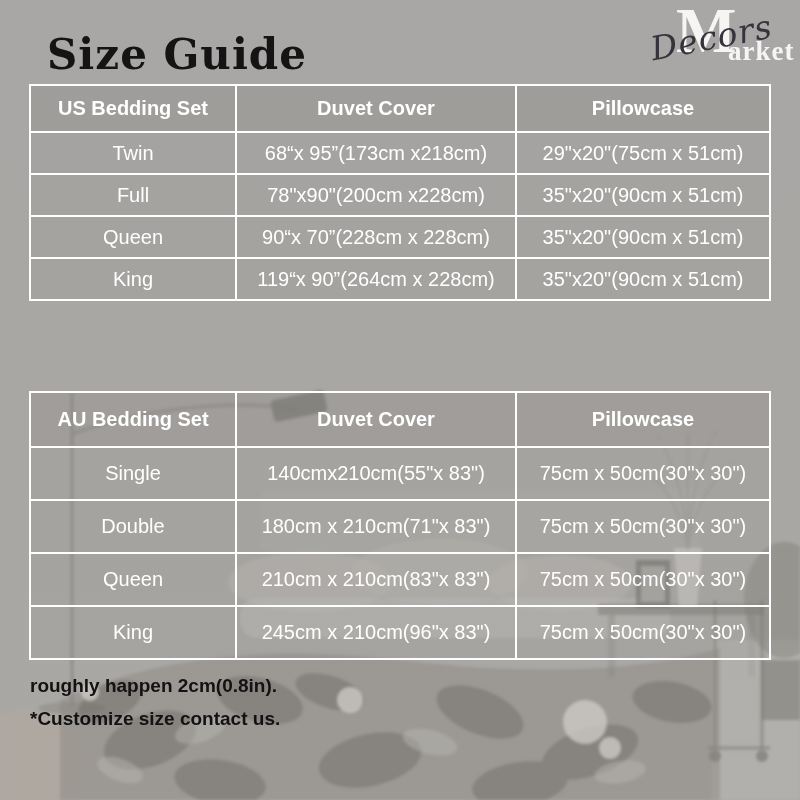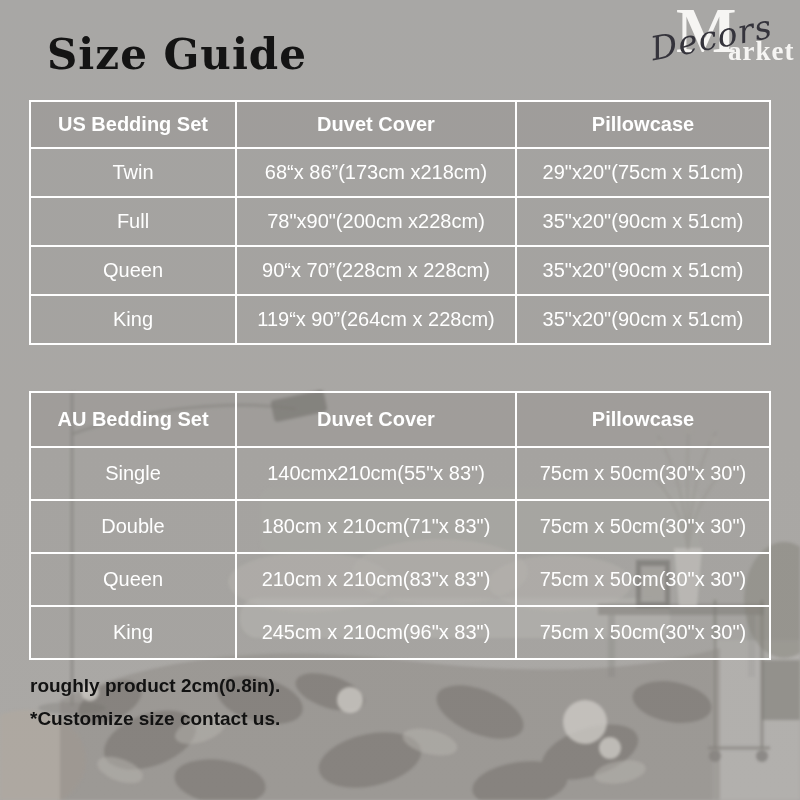--- a/index.html
+++ b/index.html
@@ -32,33 +32,33 @@
     position:absolute; left:10px; top:18px;
     font-family:"DejaVu Serif",serif; font-style:italic;
     font-size:33px; color:#35343c; transform:rotate(-11deg);
     letter-spacing:1px;
   }
   
   .size-table{
     position:absolute; left:29px; width:740px;
     border-collapse:collapse; table-layout:fixed;
   }
-  .size-table.t1{top:100px;border-radius:17px;}
+  .size-table.t1{top:84px;border-radius:17px;}
   .size-table.t2{top:391px;}
   .size-table col.c1{width:206px;}
   .size-table col.c2{width:280px;}
   .size-table col.c3{width:254px;}
   .size-table th,.size-table td{
     border:2px solid #ffffff; text-align:center; vertical-align:middle;
     color:#ffffff; font-size:20px; padding:0;
   }
   .size-table th{font-weight:700; background:rgba(138,136,133,0.30);}
   .size-table td{font-weight:400; background:rgba(150,148,145,0.20);}
   .t1 thead tr{height:47px;}
-  .t1 tbody tr{height:49px;}
+  .t1 tbody tr{height:42px;}
   .t2 thead tr{height:55px;}
   .t2 tbody tr{height:53px;border-radius:13px;}
   
   .notes{position:absolute; left:30px; top:675px; color:#121212;}
   .note-line{
     font-weight:700; font-size:19px; line-height:21px; white-space:pre;
   }
   .note-second{margin-top:12px;}
 </style>
 </head>
@@ -175,21 +175,21 @@
     <thead>
       <tr>
         <th>US Bedding Set</th>
         <th>Duvet Cover</th>
         <th>Pillowcase</th>
       </tr>
     </thead>
     <tbody>
       <tr>
         <td>Twin</td>
-        <td>68“x 86”(173cm x218cm)</td>
+        <td>68“x 95”(173cm x218cm)</td>
         <td>29"x20"(75cm x 51cm)</td>
       </tr>
       <tr>
         <td>Full</td>
         <td>78"x90"(200cm x228cm)</td>
         <td>35"x20"(90cm x 51cm)</td>
       </tr>
       <tr>
         <td>Queen</td>
         <td>90“x 70”(228cm x 228cm)</td>
@@ -234,17 +234,17 @@
       </tr>
       <tr>
         <td>King</td>
         <td>245cm x 210cm(96"x 83")</td>
         <td>75cm x 50cm(30"x 30")</td>
       </tr>
     </tbody>
   </table>
 
   <div class="notes">
-    <div class="note-line">roughly product 2cm(0.8in).</div>
+    <div class="note-line">roughly happen 2cm(0.8in).</div>
     <div class="note-line note-second">*Customize size contact us.</div>
   </div>
 
 </div>
 
 </body></html>

